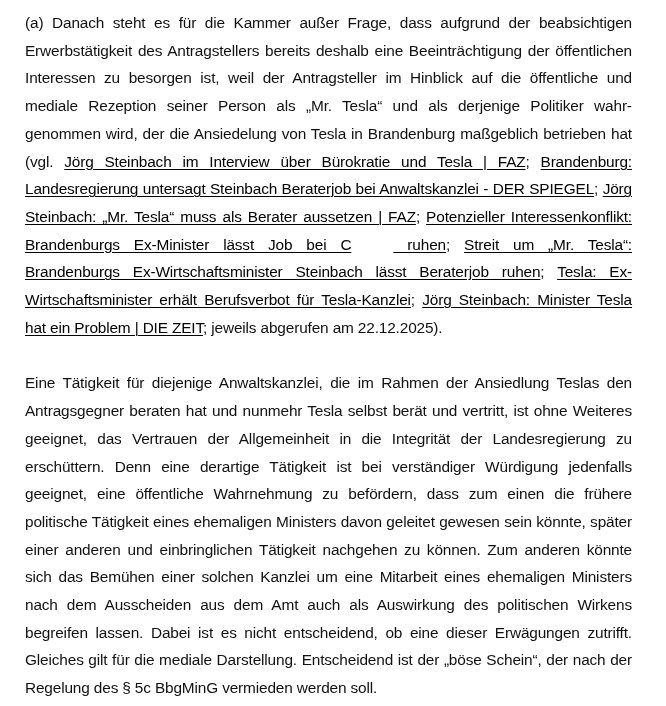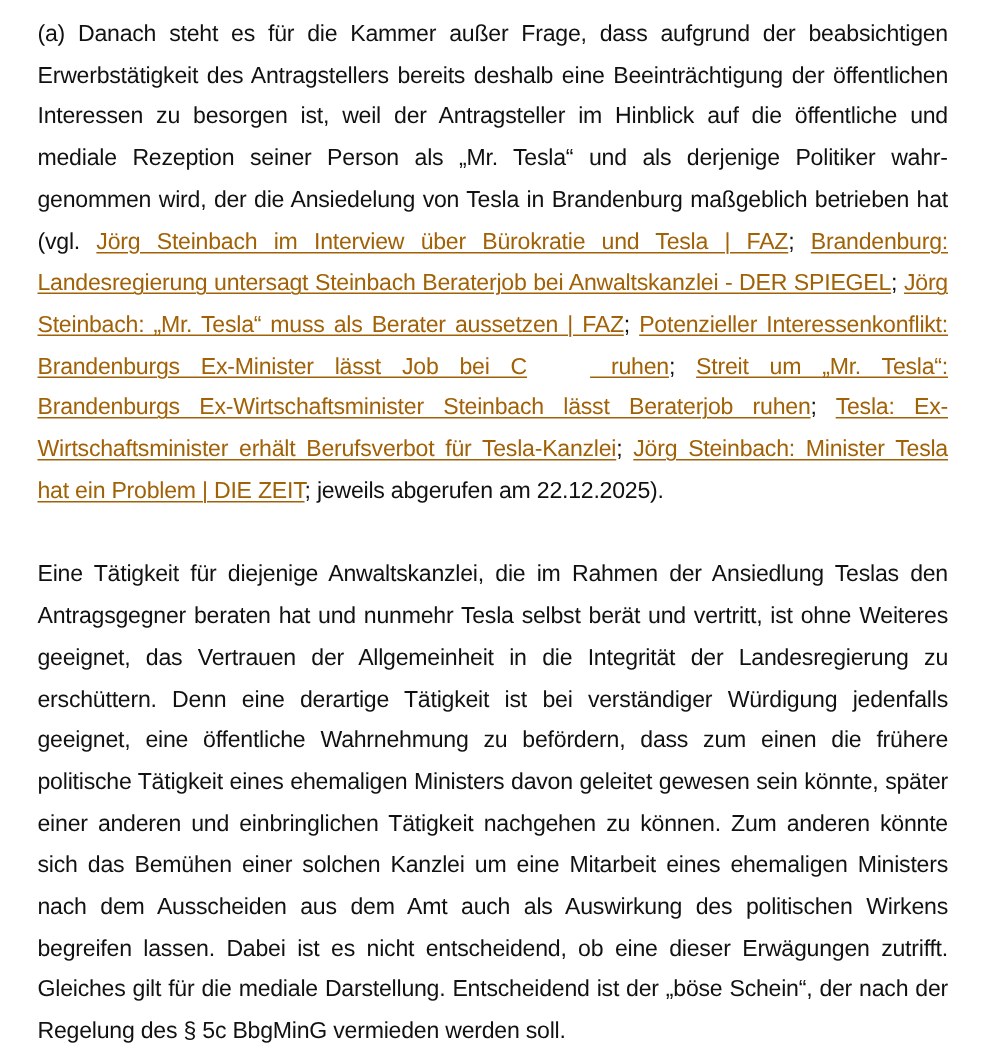--- a/index.html
+++ b/index.html
@@ -14,21 +14,21 @@
     p {
       margin: 0;
       font-size: 15.4px;
       line-height: 27.7px;
       text-align: justify;
       hyphens: manual;
       letter-spacing: -0.15px;
     }
     p.second { margin-top: 28px; }
     a {
-      color: #a16207;
+      color: #000000;
       text-underline-offset: 2px;
       text-decoration-thickness: 1px;
     }
     .redact {
       display: inline-block; width: 42px; height: 1px;
       vertical-align: baseline;
     }
   </style>
 </head>
 <body>

